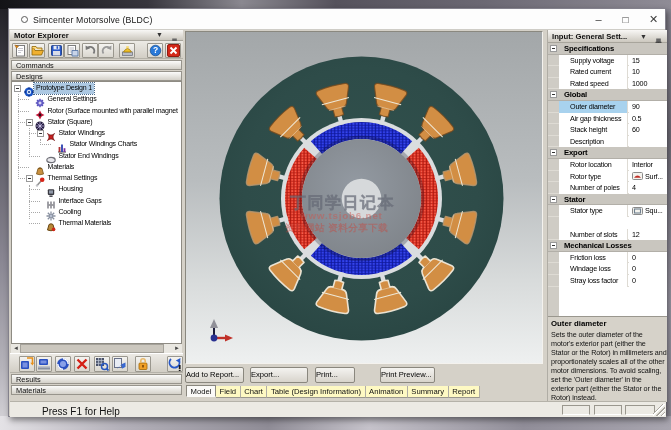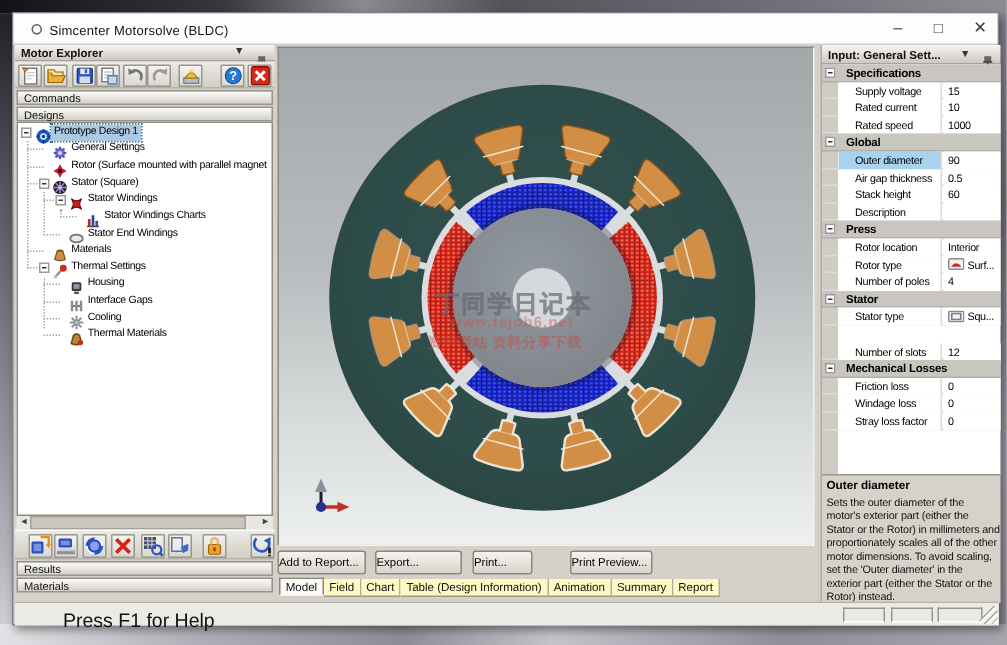--- a/index.html
+++ b/index.html
@@ -62,21 +62,21 @@
 .pexp span { position:absolute; left:1px; top:2px; width:3px; height:1px; background:#333; overflow:hidden; text-indent:-99px; display:block;}
 .plab { position:absolute; left:11px; width:69px; height:11.6px; padding-left:11px; letter-spacing:-0.2px; border-right:1px solid #dedbd4; background:#fff; overflow:hidden;}
 .plab.psel { background:#a8d2ee;}
 .prow .pval { position:absolute; left:81px; width:38px; height:11.6px; padding-left:3px; overflow:hidden; background:#fff;}
 .vicon { display:inline-block; vertical-align:-1.5px; margin-right:2px;}
 #pdesc { position:absolute; left:0px; top:286px; width:119px; height:86px; background:#d6d2c9; border-top:1px solid #9a978e; padding:2px 3px; }
 #pdesc b { font-size:7.8px; display:block; line-height:9.5px; }
 #pdesc p { font-size:7.2px; letter-spacing:-0.1px; line-height:9.1px; margin-top:1px; color:#111; white-space:nowrap;}
 
 #status { position:absolute; left:1px; top:392px; width:656px; height:16px; background:#eceae4; border-top:1px solid #b5b2a9;}
-#status .msg { position:absolute; left:4px; top:3.5px; font-size:13px; color:#111;padding-left:28px;}
+#status .msg { position:absolute; left:4px; top:3.5px; font-size:10px; color:#111;padding-left:28px;}
 .pane { position:absolute; top:3px; height:10px; border-top:1px solid #9a978e; border-left:1px solid #9a978e; border-right:1px solid #9a978e; border-bottom:1px solid #fff;}
 #grip { position:absolute; right:1px; bottom:1px; width:12px; height:12px;
  background:linear-gradient(135deg, transparent 40%, #aaa7a0 40%, #aaa7a0 45%, #fff 45%, #fff 52%, transparent 52%, transparent 62%, #aaa7a0 62%, #aaa7a0 67%, #fff 67%, #fff 74%, transparent 74%, transparent 82%, #aaa7a0 82%, #aaa7a0 87%, #fff 87%, #fff 94%, transparent 94%);}
 </style></head>
 <body>
 <div id="dtop"></div>
 <div id="dleft"></div>
 <div id="dright"></div>
 <div id="desksheen"></div>
 <div id="win">
@@ -509,21 +509,21 @@
           <span class="pval">60</span>
         </div>
 <div class="prow" style="top:92.8px">
           <span class="plab">Description</span>
           <span class="pval"></span>
         </div>
 <div class="prow pg" style="top:104.4px">
           <span class="pexp">
             <span>-</span>
           </span>
-          <b>Press</b>
+          <b>Export</b>
         </div>
 <div class="prow" style="top:116.0px">
           <span class="plab">Rotor location</span>
           <span class="pval">Interior</span>
         </div>
 <div class="prow" style="top:127.6px">
           <span class="plab">Rotor type</span>
           <span class="pval"><span class="vicon"><svg width="11" height="8" viewBox="0 0 11 8">
                 <rect x="0.5" y="0.5" width="10" height="7" rx="1" fill="#f4f3ee" stroke="#8a8a8a"></rect>
                 <path d="M2,5.8 Q5.5,1.2 9,5.8 Z" fill="#c03028"></path>

